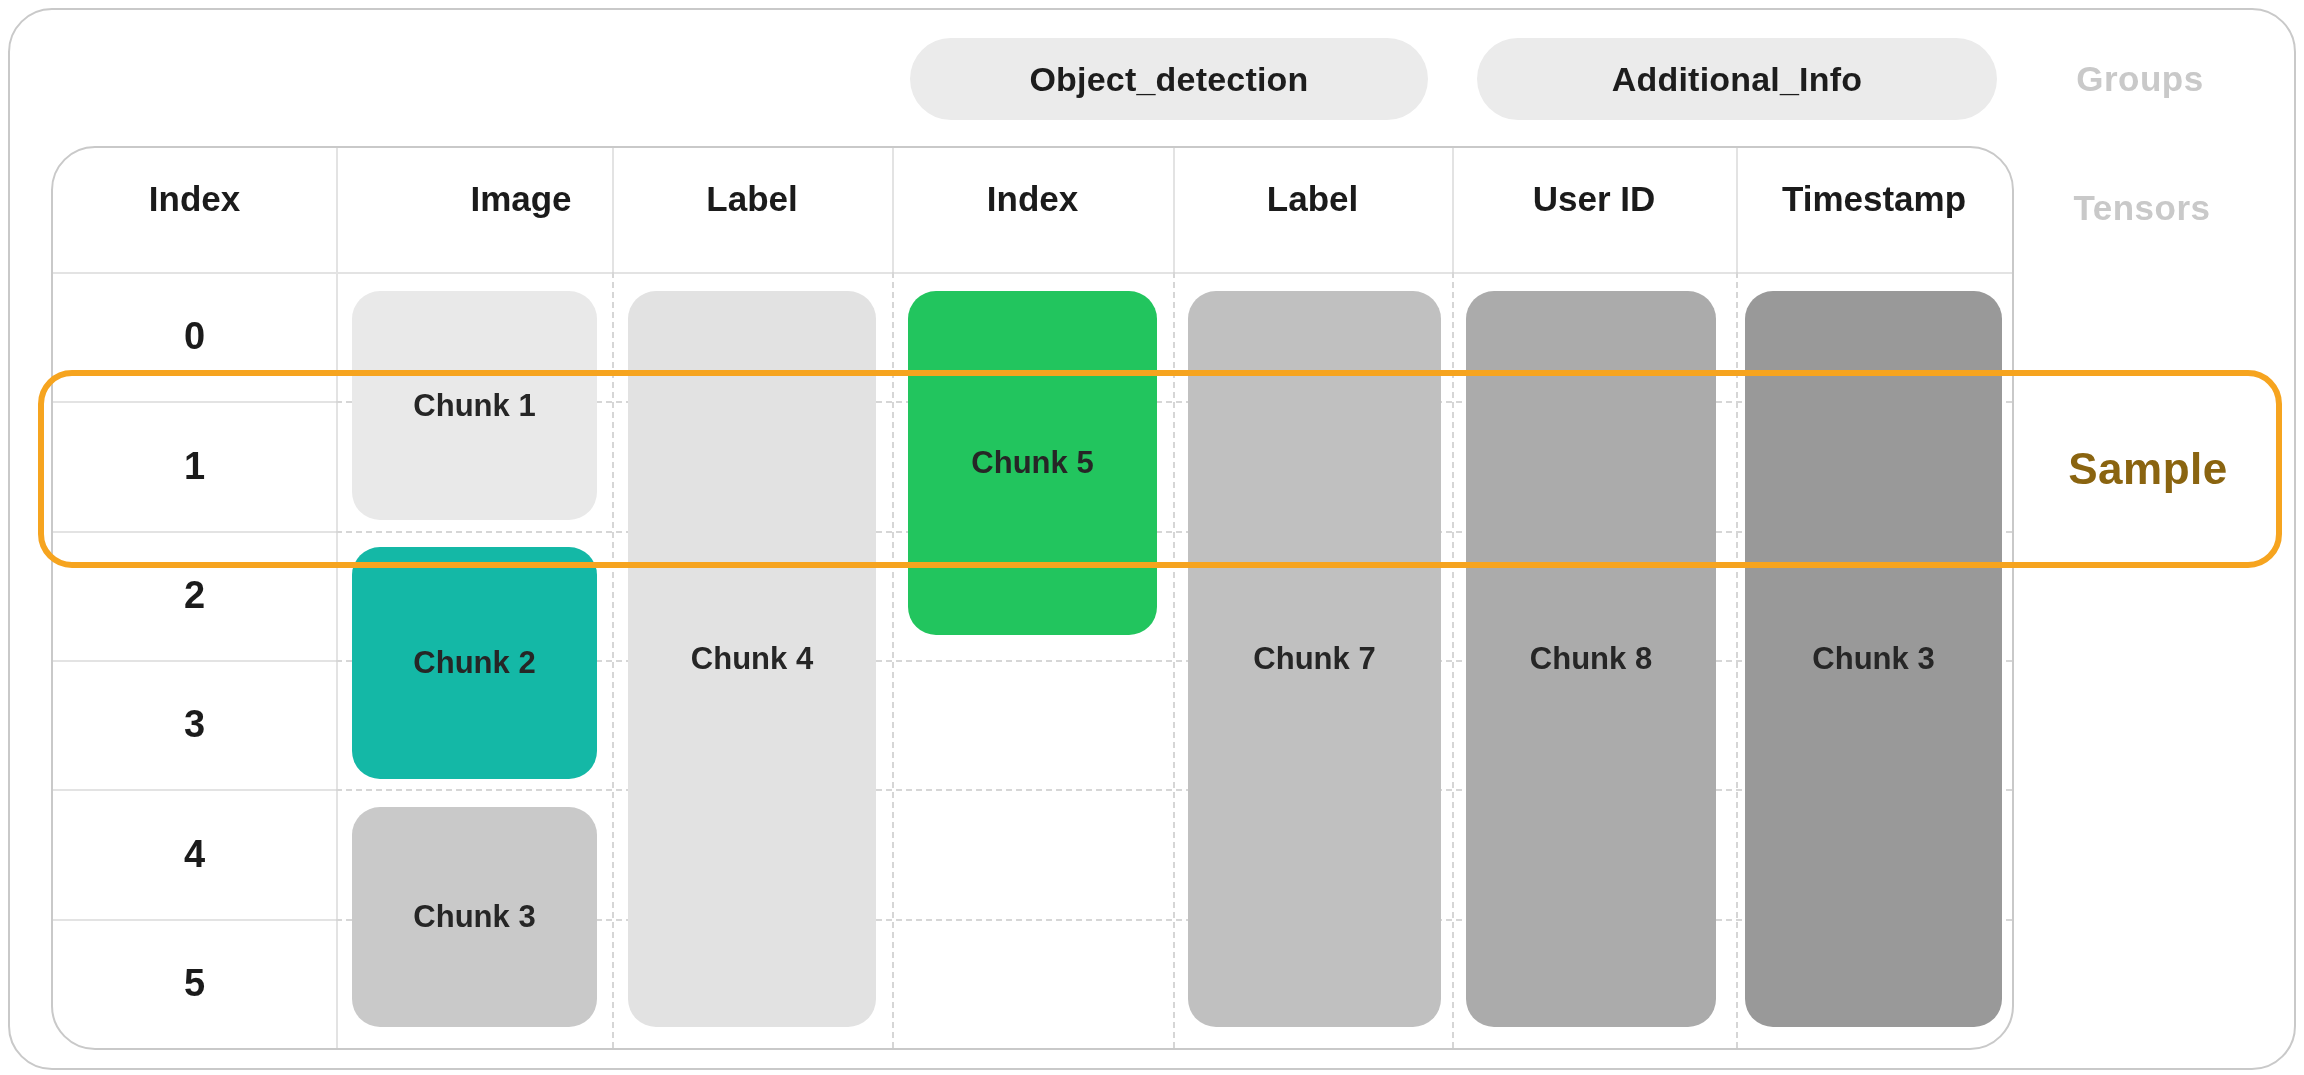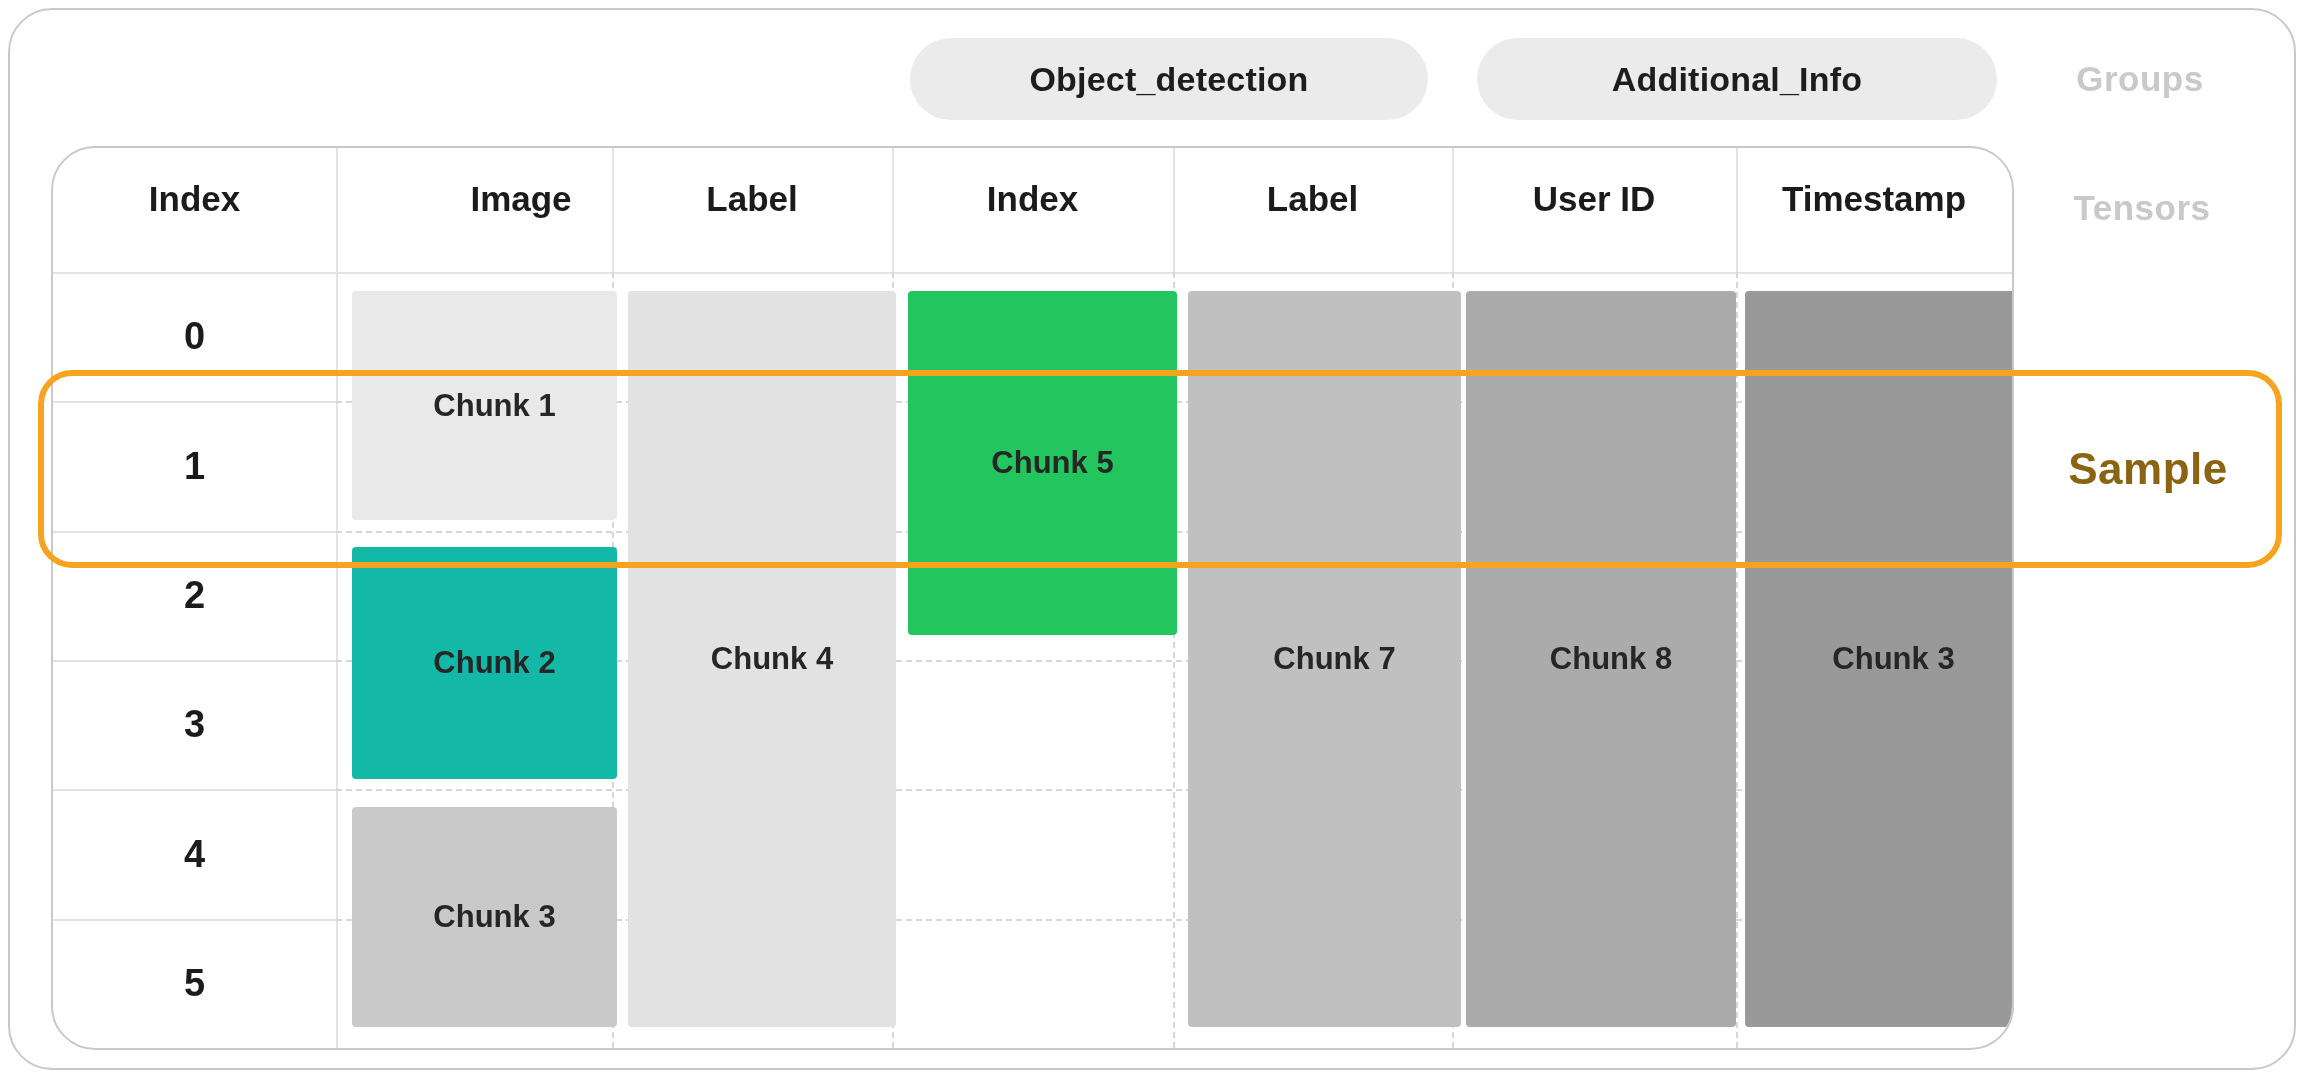--- a/index.html
+++ b/index.html
@@ -88,23 +88,23 @@
   .r0 { top: 124px; height: 129px; }
   .r1 { top: 253px; height: 130px; }
   .r2 { top: 383px; height: 129px; }
   .r3 { top: 512px; height: 129px; }
   .r4 { top: 641px; height: 130px; }
   .r5 { top: 771px; height: 129px; }
 
   
   .chunk {
     position: absolute;
-    border-radius: 4px;
-    display: flex; align-items: center; justify-content: center;
-    font-size: 31px; font-weight: 600; color: #262626; padding-left: 20px;
+    border-radius: 28px;
+    display: flex; align-items: center; justify-content: center;
+    font-size: 31px; font-weight: 600; color: #262626;
   }
   .c1 { left: 299px;  top: 143px; width: 245px; height: 229px; }
   .c2 { left: 299px;  top: 399px; width: 245px; height: 232px; }
   .c3 { left: 299px;  top: 659px; width: 245px; height: 220px; }
   .c4 { left: 575px;  top: 143px; width: 248px; height: 736px; }
   .c5 { left: 855px;  top: 143px; width: 249px; height: 344px; }
   .c6 { left: 855px;  top: 526px; width: 249px; height: 353px; }
   .c7 { left: 1135px; top: 143px; width: 253px; height: 736px; }
   .c8 { left: 1413px; top: 143px; width: 250px; height: 736px; }
   .c9 { left: 1692px; top: 143px; width: 257px; height: 736px; }

